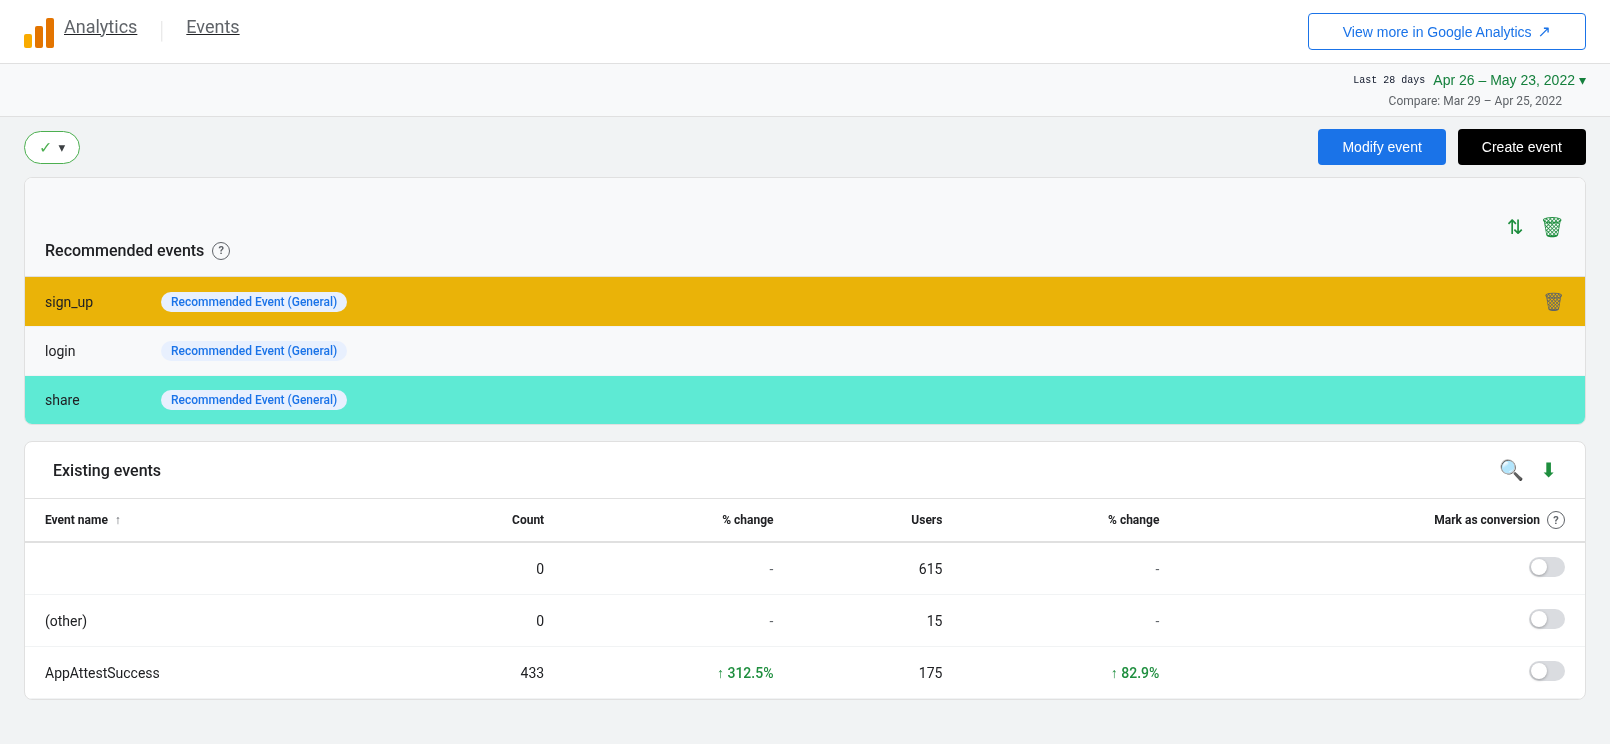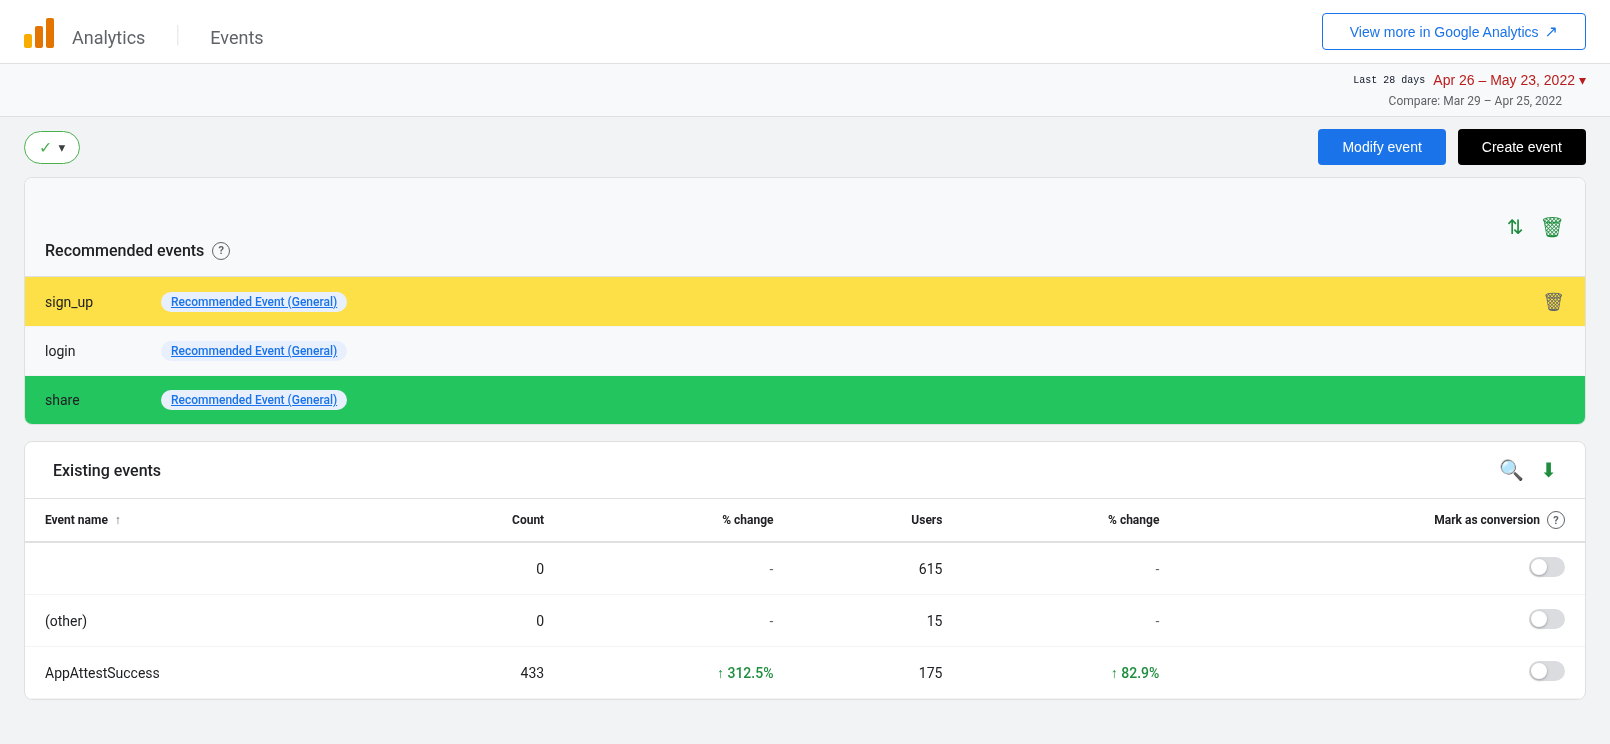--- a/index.html
+++ b/index.html
@@ -10,22 +10,23 @@
       background: #fff;
       height: 64px;
       display: flex;
       align-items: center;
       padding: 0 24px;
       border-bottom: 1px solid #e0e0e0;
       position: relative;
     }
     .header-logo {
       display: flex;
-      align-items: flex-end;
-      gap: 18px;
+      align-items: flex-start;
+      gap: 10px;
+      text-decoration: underline;
     }
     .logo-icon {
       display: flex;
       align-items: flex-end;
       gap: 3px;
       height: 32px;
     }
     .logo-bar {
       border-radius: 2px;
       width: 8px;
@@ -49,36 +50,36 @@
       color: #5f6368;
       font-weight: 400;
     }
     .header-actions {
       margin-left: auto;
     }
     .view-more-btn {
       border: 1.5px solid #1a73e8;
       color: #1a73e8;
       background: #fff;
-      padding: 8px 27px;
+      padding: 8px 34px;
       border-radius: 4px;
       font-size: 14px;
       font-weight: 500;
       cursor: pointer;
       display: flex;
       align-items: center;
       gap: 6px;
     }
     .external-icon { font-size: 16px; }
     .date-label { color: #0f172a; font-size: 10px; font-family: Liberation Mono, monospace; }
     .date-range-btn {
       display: flex;
       align-items: center;
       gap: 4px;
-      color: #b91c1c;
+      color: #15803d;
       font-size: 14px;
       font-weight: 500;
       cursor: pointer;
       border: none;
       background: none;
     }
     .compare-label { color: #5f6368; font-size: 12px; margin-top: 24px; }
     .filter-btn {
       display: flex;
       align-items: center;
@@ -158,39 +159,38 @@
       display: flex;
       align-items: center;
     }
 
     
     .event-row {
       display: flex;
       align-items: center;
       padding: 14px 20px;
       border-bottom: 1px solid #f1f3f4;
-      background: #22c55e;
+      background: #5eead4;
       gap: 16px;
     }
     .event-row:last-child { border-bottom: none; }
     .event-row:nth-child(odd) { background: #f8f9fa; }
     .event-name {
       font-size: 14px;
       font-weight: 400;
       color: #202124;
       min-width: 100px;
     }
     .event-tag {
       background: #e8f0fe;
       color: #1a73e8;
       padding: 3px 10px;
       border-radius: 12px;
       font-size: 12px;
       font-weight: 500;
-      text-decoration: underline;
     }
     .event-row-actions {
       margin-left: auto;
       color: #5f6368;
       cursor: pointer;
       font-size: 18px;
     }
 
     
     .existing-section {
@@ -348,21 +348,21 @@
       <div class="section-actions">
         <button class="icon-btn">
           <span>⇅</span>
         </button>
         <button class="icon-btn">
           <span>🗑</span>
         </button>
       </div>
     </div>
 
-    <div class="event-row" style="background:#fde047;justify-content:space-between;">
+    <div class="event-row" style="background:#eab308;justify-content:space-between;">
       <span class="event-name">sign_up</span>
       <span class="event-tag">Recommended Event (General)</span>
       <span class="event-row-actions">🗑</span>
     </div>
 
     <div class="event-row">
       <span class="event-name">login</span>
       <span class="event-tag">Recommended Event (General)</span>
     </div>
 

